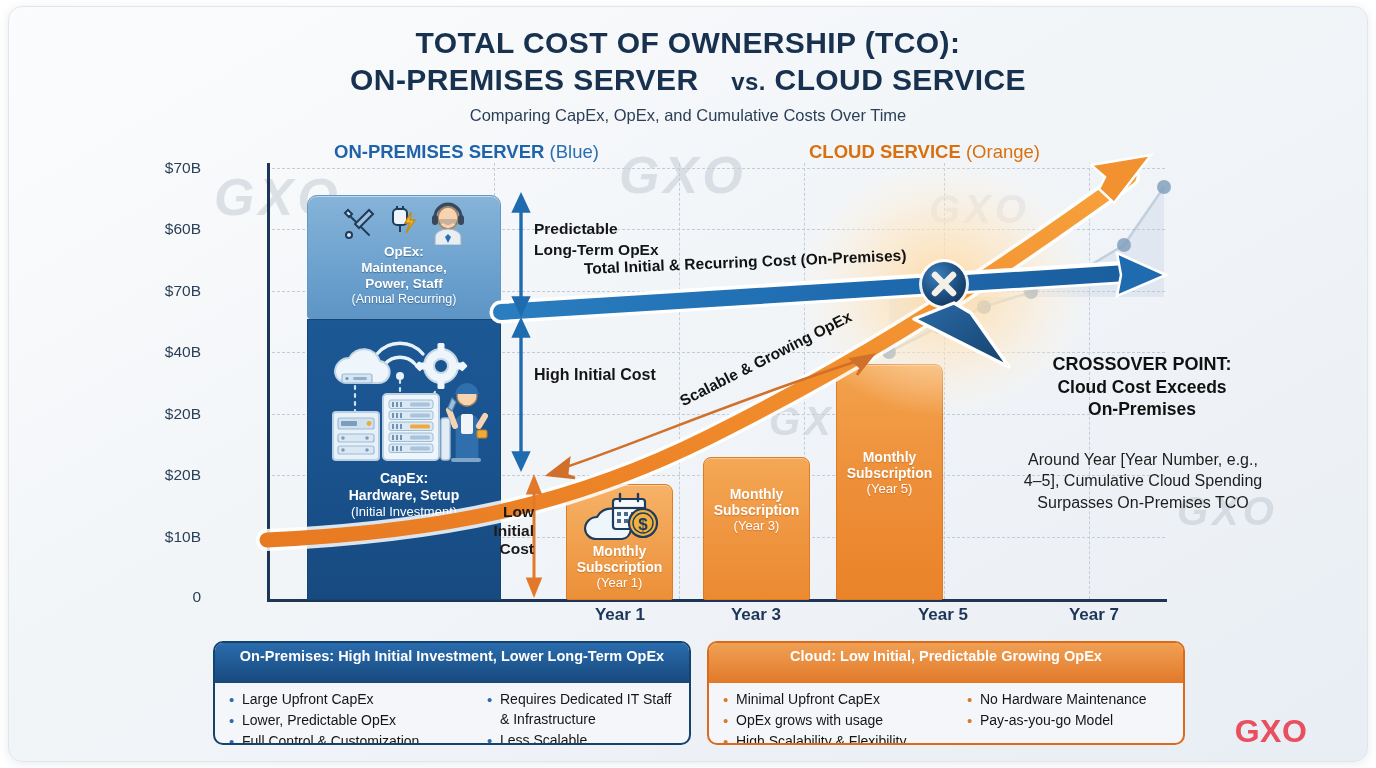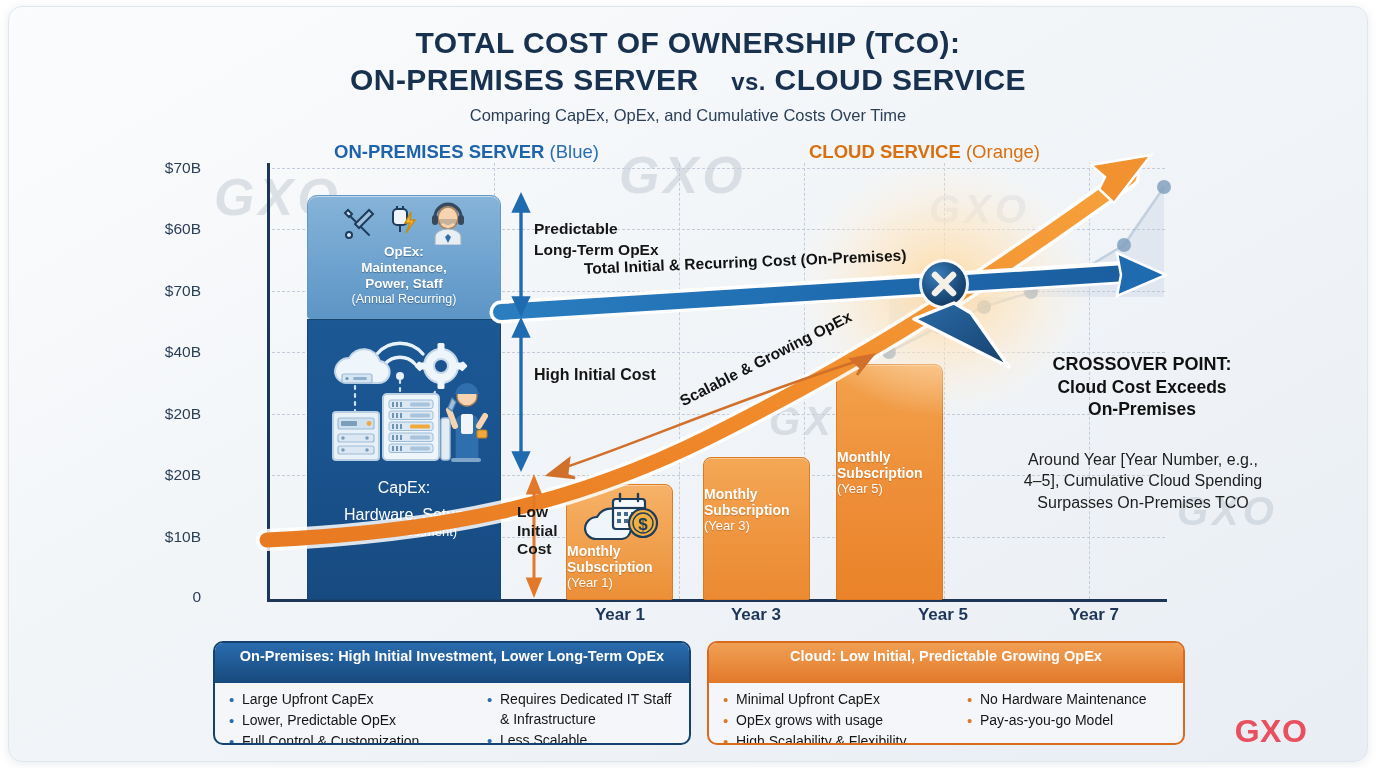--- a/index.html
+++ b/index.html
@@ -82,40 +82,40 @@
   .opex-text { font-size:13.5px; font-weight:800; line-height:1.18; text-shadow:0 1px 1px rgba(20,50,80,.45); }
   .opex-sub { font-size:12.5px; font-weight:400; text-shadow:0 1px 1px rgba(20,50,80,.45); }
 
   .capex-box {
     position:absolute; left:298px; top:312px; width:194px; height:281px;
     background: linear-gradient(180deg,#1c5894 0%,#1a5490 40%,#174a80 100%);
     border:1px solid #16456f;
     color:#ffffff; text-align:center;
   }
   .capex-icons { height:150px; display:flex; align-items:flex-end; justify-content:center; padding-bottom:6px;}
-  .capex-text { font-size:16px; font-weight:400; line-height:1.2; margin-top:8px; }
+  .capex-text { font-size:14px; font-weight:700; line-height:1.2; margin-top:0; }
   .capex-sub { font-size:13px; font-weight:400; }
 
   
   .bar {
     position:absolute;
     border-radius: 8px 8px 2px 2px;
     border:1px solid #de7c23;
-    color:#fff; text-align:left;
+    color:#fff; text-align:center;
     box-shadow: inset 0 1px 0 rgba(255,255,255,.35);
   }
   .bar-label { font-size:14px; font-weight:800; line-height:1.15; text-shadow:0 1px 1px rgba(150,70,10,.4); }
   .bar-sub { font-size:13px; font-weight:400; text-shadow:0 1px 1px rgba(150,70,10,.4); }
 
   
   .ann { position:absolute; color:#151515; }
   .ann-predictable { left:525px; top:212px; font-size:15.5px; font-weight:700; line-height:1.35; }
   .ann-high { left:525px; top:359px; font-size:16px; font-weight:800; }
   .ann-low {
-    left:508px; top:496px; width:52px; text-align:left;
+    left:473px; top:496px; width:52px; text-align:right;
     font-size:15.5px; font-weight:800; line-height:1.2; color:#1a1a1a;
   }
   .line-label {
     position:absolute; left:575px; top:253px;
     font-size:15.5px; font-weight:700; color:#121212;
     transform: rotate(-2.4deg); transform-origin:left center;
     white-space:nowrap;
   }
   .curve-label {
     position:absolute; left:672px; top:386px;

